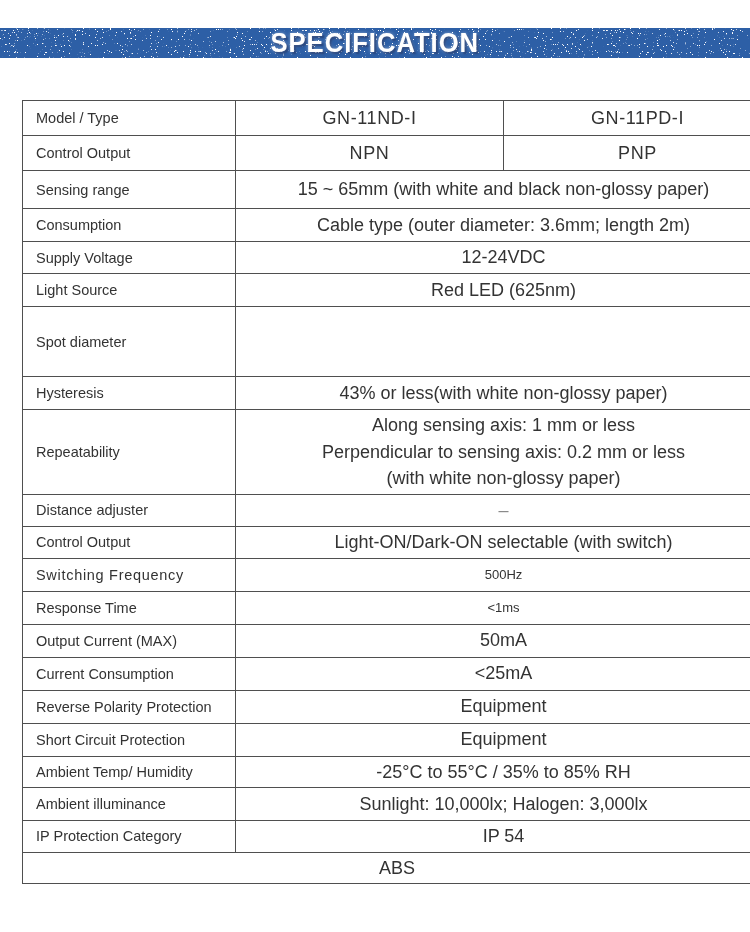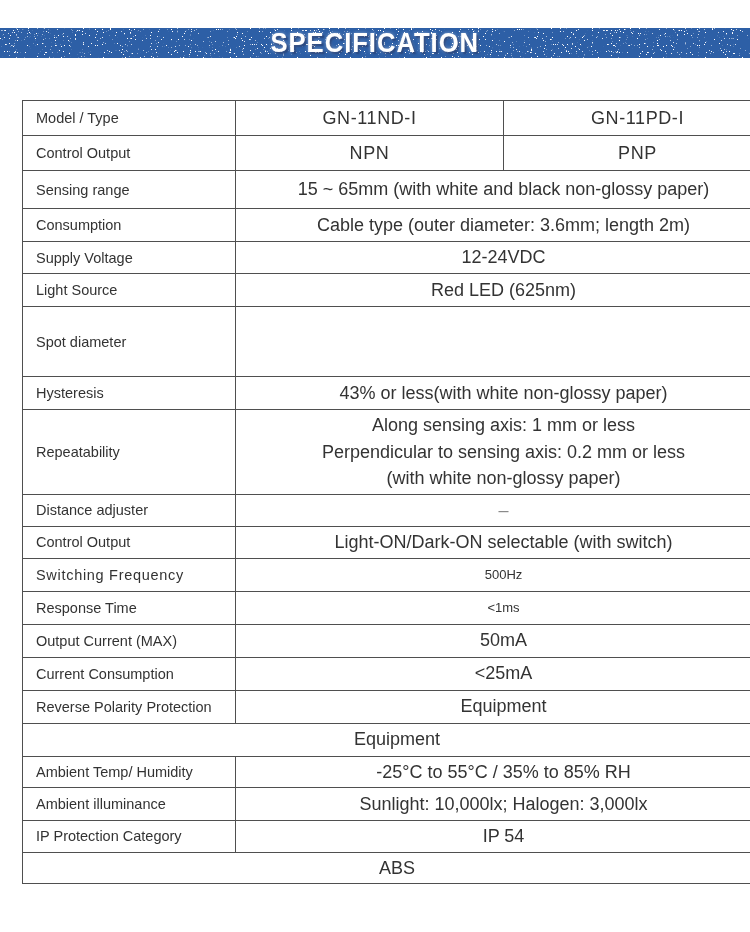--- a/index.html
+++ b/index.html
@@ -157,20 +157,21 @@
     <div class="cell label">Current Consumption</div>
     <div class="cell val">&lt;25mA</div>
   </div>
 
   <div class="row" style="min-height:33px">
     <div class="cell label">Reverse Polarity Protection</div>
     <div class="cell val">Equipment</div>
   </div>
 
   <div class="row" style="min-height:33px">
+    <div class="cell label">Short Circuit Protection</div>
     <div class="cell val">Equipment</div>
   </div>
 
   <div class="row" style="min-height:31px">
     <div class="cell label">Ambient Temp/ Humidity</div>
     <div class="cell val">-25°C to 55°C / 35% to 85% RH</div>
   </div>
 
   <div class="row" style="min-height:33px">
     <div class="cell label">Ambient illuminance</div>

